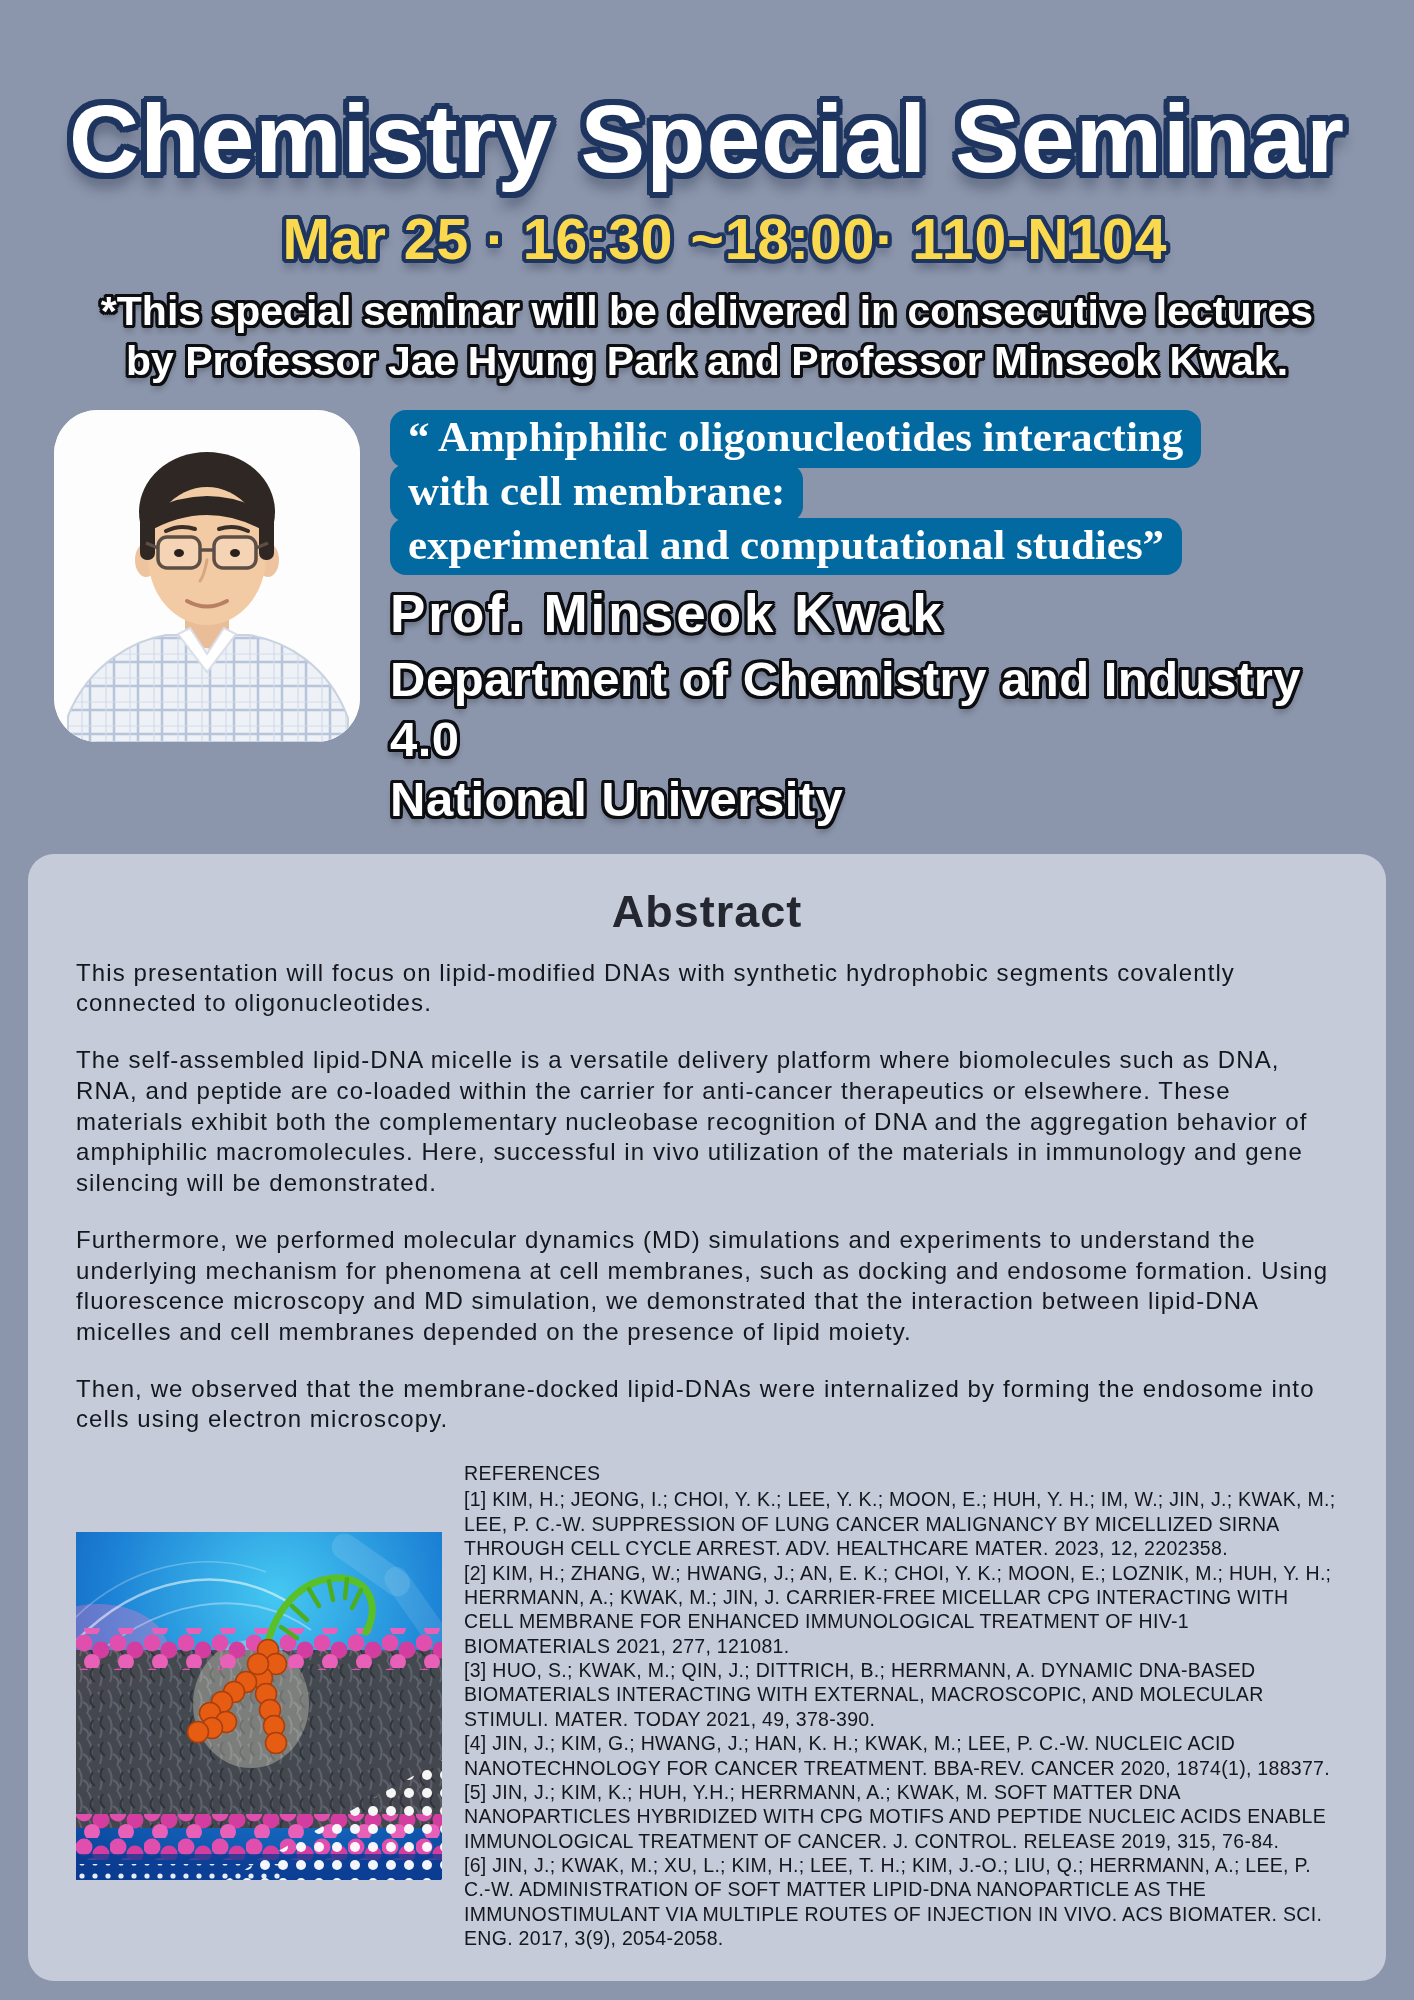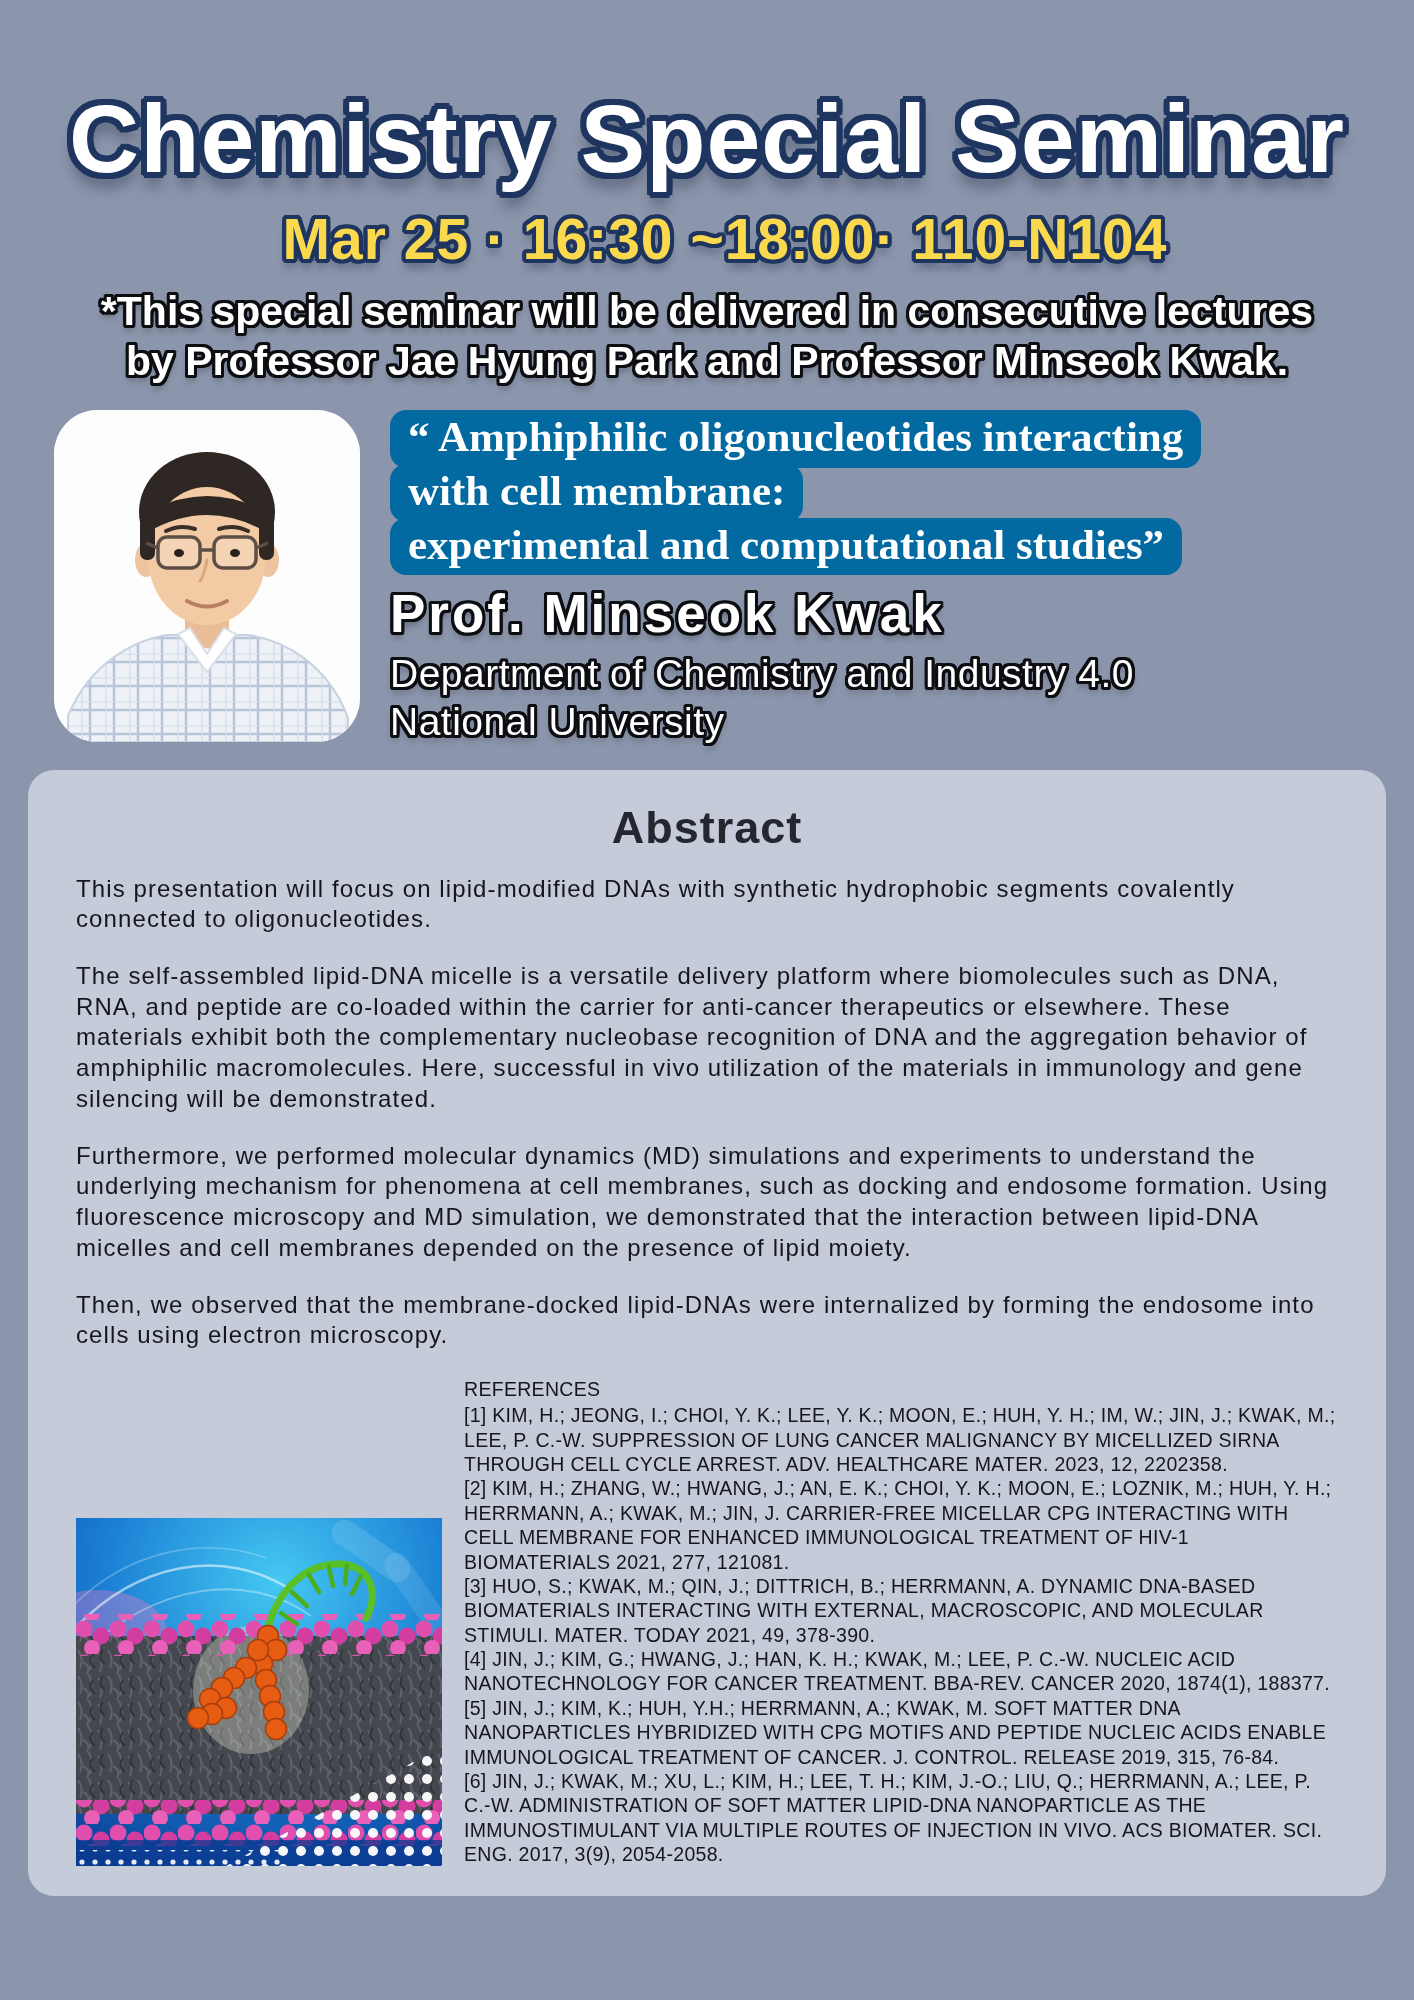--- a/index.html
+++ b/index.html
@@ -36,27 +36,27 @@
   .schedule{font-size:57px;font-weight:bold;letter-spacing:1px;margin-top:16px;margin-left:36px;}
   .note{font-size:41px;font-weight:bold;margin-top:14px;line-height:1.22;}
 
   
   .speaker{display:flex;gap:30px;padding:24px 54px 0;}
   .photo{width:306px;height:332px;border-radius:44px;overflow:hidden;background:#fff;flex:none;}
   .speaker-info{flex:1;min-width:0;}
   .talk-title{font-family:"Liberation Serif",serif;font-weight:bold;font-size:43px;color:#fff;line-height:1.02;}
   .talk-title .hl{background:#0369a1;padding:5px 18px 9px;border-radius:16px;display:inline-block;margin-bottom:-4px;}
   .prof-name{font-size:53px;font-weight:bold;letter-spacing:3px;margin:12px 0 6px;}
-  .affil{font-size:39px;font-weight:normal;line-height:1.22;letter-spacing:.5px;}
+  .affil{font-size:49px;font-weight:bold;line-height:1.22;letter-spacing:.5px;}
 
   
   .abstract-box{margin:24px 28px 0;background:#c6cbd9;border-radius:26px;padding:20px 48px 30px;color:#1a1c24;}
   .abstract-box h2{font-size:45px;font-weight:bold;color:#24272f;text-align:center;margin:12px 0 20px;letter-spacing:1px;}
   .abs-p{font-size:24px;line-height:1.28;letter-spacing:1.1px;margin:0 0 26px;white-space:pre-wrap;color:#15171e;}
-  .bottom-row{display:flex;gap:22px;align-items:flex-end;margin-top:4px;}
+  .bottom-row{display:flex;gap:22px;align-items:center;margin-top:4px;}
   .figure{width:366px;height:348px;flex:none;}
   .refs{font-size:19.5px;line-height:1.25;letter-spacing:.3px;color:#15171e;min-width:0;}
   .refs .ref-heading{margin-bottom:2px;}
   .refs .ref-item{margin:0;}
 </style>
 </head>
 <body>
 
 <div class="poster">
 

